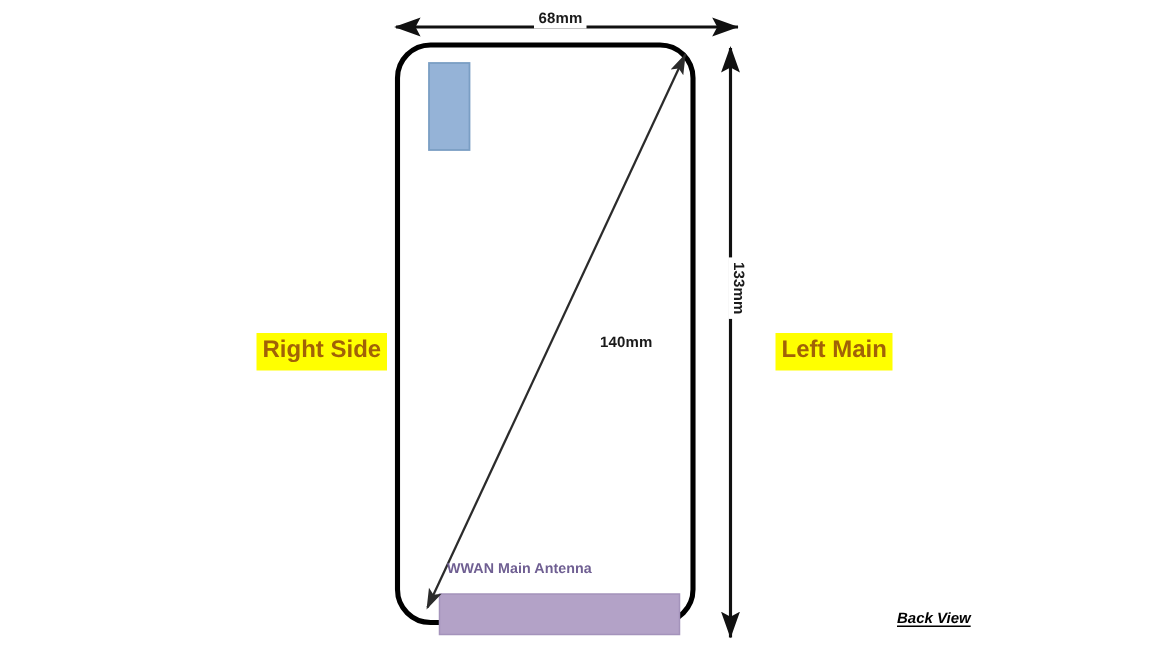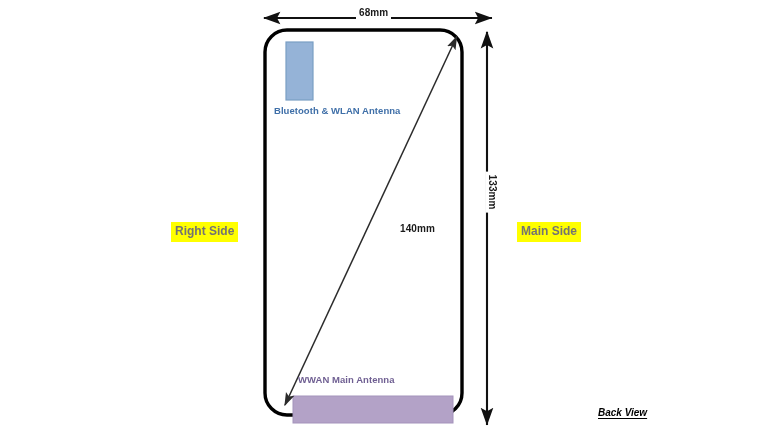--- a/index.html
+++ b/index.html
@@ -85,23 +85,23 @@
     color: #3f6fa8;
   }
 
   #label-wwan-antenna {
     left: 298px;
     top: 374px;
     color: #6f5f92;
   }
 
   .side-label {
-    font-size: 12px;
+    font-size: 16px;
     font-weight: bold;
-    color: #737373;
+    color: #a16207;
     background: #ffff00;
     padding: 2px 4px 3px 4px;
     text-align: center;
   }
 
   #label-right-side {
     left: 171px;
     top: 222px;
   }
 
@@ -154,23 +154,22 @@
 
     <line x1="285" y1="405" x2="457" y2="36" stroke="#2b2b2b" stroke-width="1.5" marker-start="url(#arrow-start-thin)" marker-end="url(#arrow-end-thin)"></line>
   </svg>
 
   <div class="txt dim-label" id="label-width">68mm</div>
 
   <div class="txt dim-label" id="label-height">133mm</div>
 
   <div class="txt dim-label" id="label-diagonal">140mm</div>
 
-  <div class="txt antenna-label" id="label-bt-antenna" style="color: rgb(63, 111, 168);">Bluetooth &amp; WLAN Antenna</div>
 
   <div class="txt antenna-label" id="label-wwan-antenna" style="color: rgb(111, 95, 146);">WWAN Main Antenna</div>
 
   <div class="txt side-label" id="label-right-side" style="background: rgb(255, 255, 0);">Right Side</div>
 
-  <div class="txt side-label" id="label-left-side" style="background: rgb(255, 255, 0);">Main Side</div>
+  <div class="txt side-label" id="label-left-side" style="background: rgb(255, 255, 0);">Left Main</div>
 
   <div class="txt" id="label-back-view">Back View</div>
 
 </div>
 
 </body></html>

